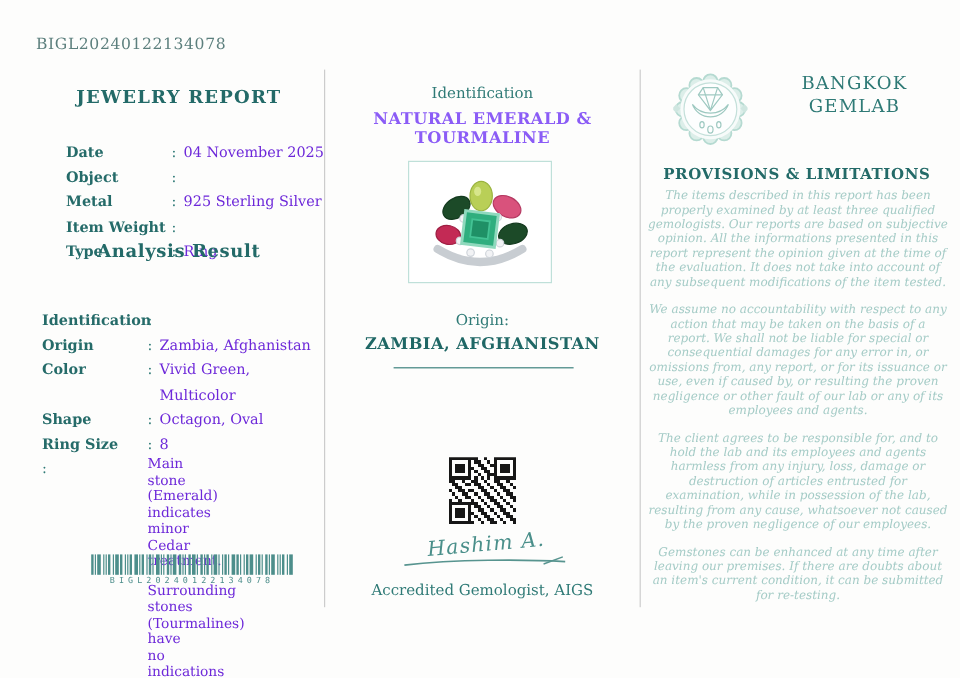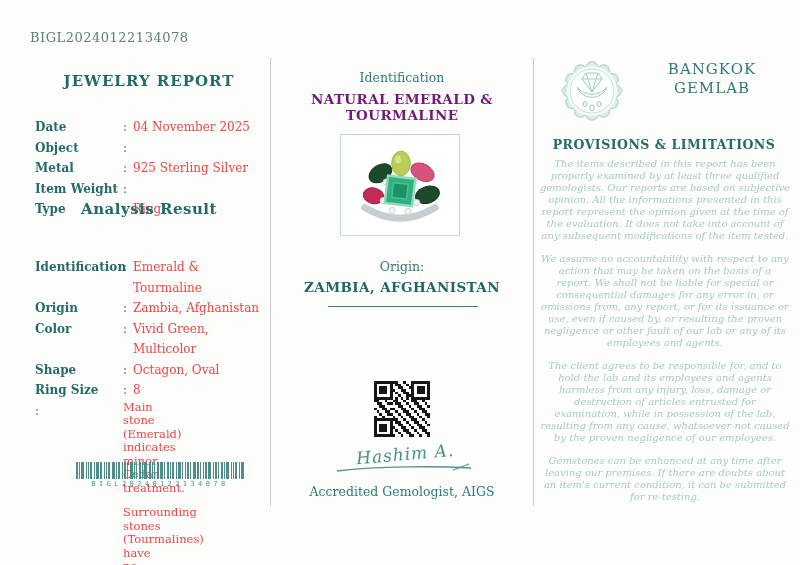--- a/index.html
+++ b/index.html
@@ -10,38 +10,38 @@
     color:#2a7370;
   }
   .abs{position:absolute;}
   
   .report-number{left:30px;top:30px;font-size:13px;letter-spacing:.5px;color:#5c7f7d;}
   .report-title{left:30px;top:72px;width:238px;text-align:center;font-size:15px;font-weight:bold;letter-spacing:1px;color:#236a68;}
   .fields{left:35px;width:232px;font-size:12px;}
   .fields .row{display:grid;grid-template-columns:88px 10px auto;line-height:20.5px;}
   .fields .lbl{font-weight:bold;color:#256b69;}
   .fields .sep{color:#2f7a76;}
-  .fields .val{color:#ef4444;}
-  .fields1{top:117px;}
+  .fields .val{color:#6d28d9;}
+  .fields1{top:117px;margin-left:20px;}
   .analysis-title{left:30px;top:200px;width:238px;text-align:center;font-size:15px;font-weight:bold;letter-spacing:.5px;color:#236a68;}
   .fields2{top:257px;}
   .fields .val p{margin:0 0 11px 0;line-height:13.5px;font-size:11.5px;}
   
   .barcode{left:62px;top:462px;width:196px;text-align:center;}
   .barcode .bars{display:flex;justify-content:center;align-items:flex-end;height:17px;}
   .barcode .bars i{display:inline-block;height:17px;background:#4d8e8b;}
   .barcode-text{font-family:"DejaVu Sans Mono","Liberation Mono",monospace;font-size:7px;letter-spacing:3.4px;color:#4d8e8b;margin-top:1px;}
   
   .divider{top:58px;width:1px;height:448px;background:#cccccc;}
   .div-1{left:270px;}
   .div-2{left:533px;}
   
   .mid{left:272px;width:260px;text-align:center;}
   .ident-label{top:70px;font-size:12.5px;color:#2f7a76;}
-  .ident-value{top:91px;font-size:13.5px;font-weight:bold;letter-spacing:.4px;color:#701a75;}
+  .ident-value{top:91px;font-size:13.5px;font-weight:bold;letter-spacing:.4px;color:#8b5cf6;}
   .photo-box{left:340px;top:134px;width:120px;height:102px;border:1px solid #bfe0d9;background:#ffffff;box-sizing:border-box;}
   .origin-label{top:259px;font-size:12.5px;color:#2f7a76;}
   .origin-value{top:279px;font-size:13.5px;font-weight:bold;letter-spacing:.4px;color:#1f6765;}
   .origin-line{left:328px;top:306px;width:150px;height:1px;background:#3d827e;}
   .qr{left:374px;top:381px;width:56px;height:56px;}
   .qr svg{display:block;width:56px;height:56px;}
   .signature{left:330px;top:444px;width:150px;text-align:center;}
   .sig-text{display:inline-block;font-style:italic;font-size:17px;color:#4a8f8a;transform:rotate(-5deg);letter-spacing:1px;}
   .sig-underline{display:block;margin:-2px auto 0;}
   .gemologist-title{top:484px;font-size:12.5px;color:#2f7a76;}
@@ -84,21 +84,20 @@
     <span class="val">Ring</span>
   </div>
 </div>
 
 <div class="abs analysis-title">Analysis Result</div>
 
 <div class="abs fields fields2">
   <div class="row">
     <span class="lbl">Identification</span>
     <span class="sep">:</span>
-    <span class="val">Emerald &amp; Tourmaline</span>
   </div>
   <div class="row">
     <span class="lbl">Origin</span>
     <span class="sep">:</span>
     <span class="val">Zambia, Afghanistan</span>
   </div>
   <div class="row">
     <span class="lbl">Color</span>
     <span class="sep">:</span>
     <span class="val">Vivid Green, Multicolor</span>

